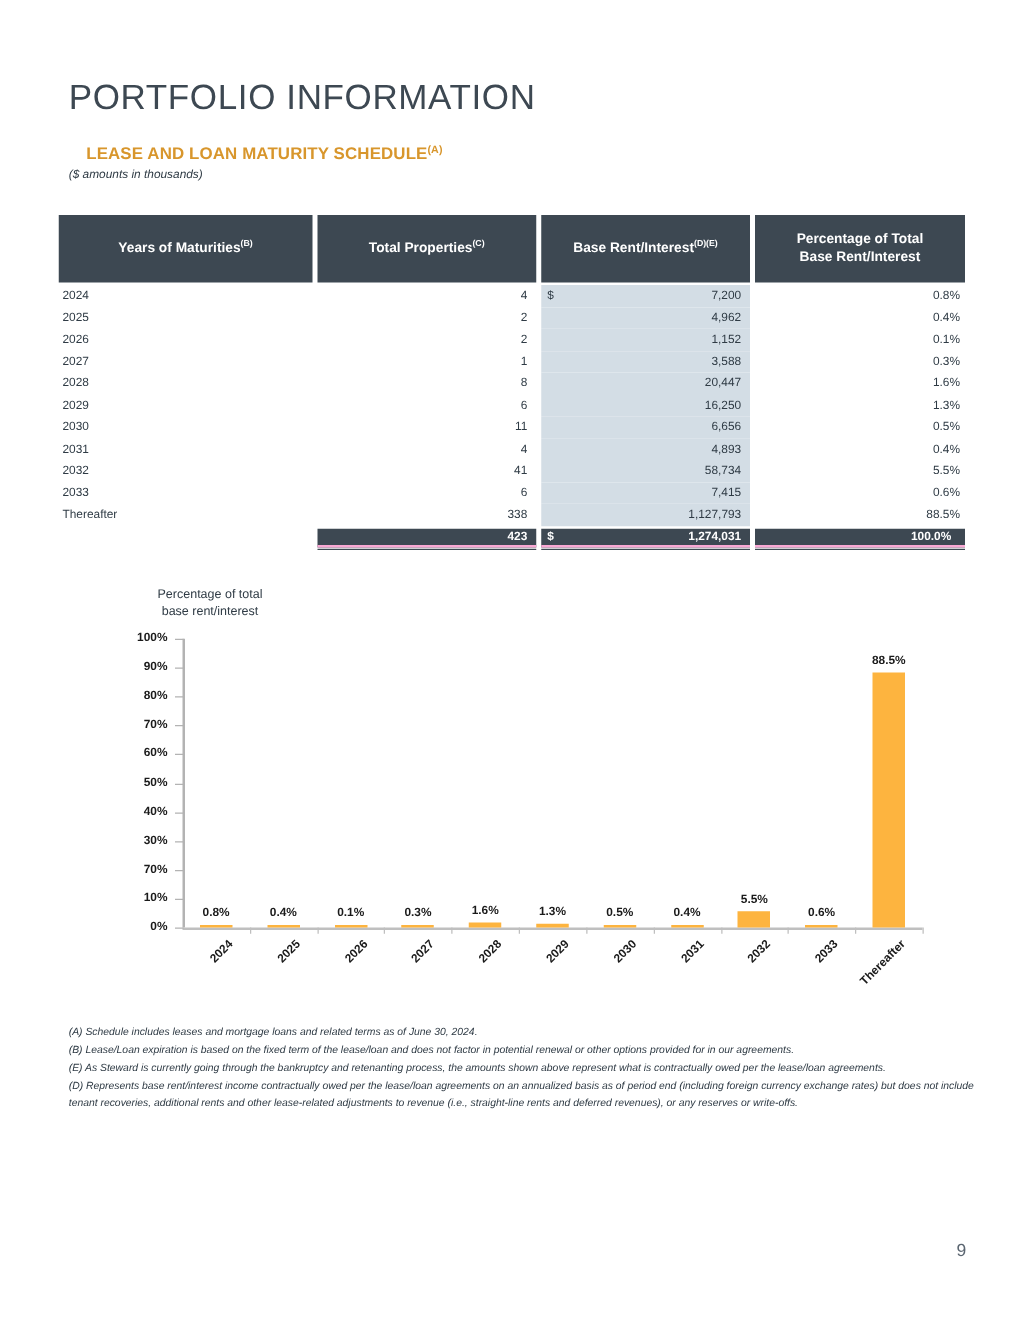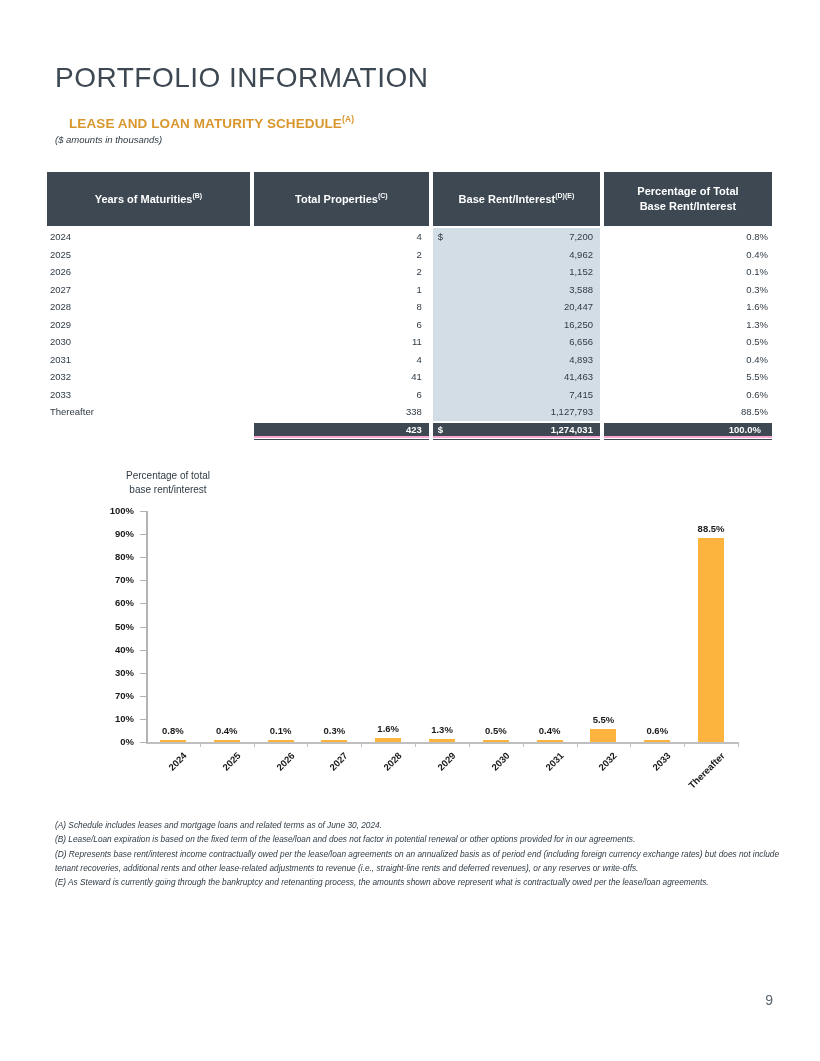--- a/index.html
+++ b/index.html
@@ -400,21 +400,21 @@
             <span class="cur"></span>
             <span>4,893</span>
           </div>
           <div class="cell cell-pct">0.4%</div>
         </div>
         <div class="trow">
           <div class="cell cell-year">2032</div>
           <div class="cell cell-props">41</div>
           <div class="cell cell-rent">
             <span class="cur"></span>
-            <span>41,463</span>
+            <span>58,734</span>
           </div>
           <div class="cell cell-pct">5.5%</div>
         </div>
         <div class="trow">
           <div class="cell cell-year">2033</div>
           <div class="cell cell-props">6</div>
           <div class="cell cell-rent">
             <span class="cur"></span>
             <span>7,415</span>
           </div>
@@ -543,19 +543,19 @@
         <div class="bar" style="left: 698.091px; width: 26px; height: 204.435px; top: 77.565px; background: rgb(253, 180, 63);"></div>
         <div class="bar-label" style="left: 681.091px; width: 60px; top: 62.565px;">88.5%</div>
         <div class="xtick" style="left: 738px;"></div>
         <div class="xcat" style="left: 599.091px; width: 120px; top: 290px;">Thereafter</div>
       </div>
   </div>
 
   <div class="footnotes" id="footnotes">
       <div class="footnote">(A) Schedule includes leases and mortgage loans and related terms as of June 30, 2024.</div>
       <div class="footnote">(B) Lease/Loan expiration is based on the fixed term of the lease/loan and does not factor in potential renewal or other options provided for in our agreements.</div>
+      <div class="footnote">(E) As Steward is currently going through the bankruptcy and retenanting process, the amounts shown above represent what is contractually owed per the lease/loan agreements.</div>
       <div class="footnote">(D) Represents base rent/interest income contractually owed per the lease/loan agreements on an annualized basis as of period end (including foreign currency exchange rates) but does not include tenant recoveries, additional rents and other lease-related adjustments to revenue (i.e., straight-line rents and deferred revenues), or any reserves or write-offs.</div>
-      <div class="footnote">(E) As Steward is currently going through the bankruptcy and retenanting process, the amounts shown above represent what is contractually owed per the lease/loan agreements.</div>
     </div>
 
   <div class="page-num">9</div>
 
 </div>
 
 </body></html>

